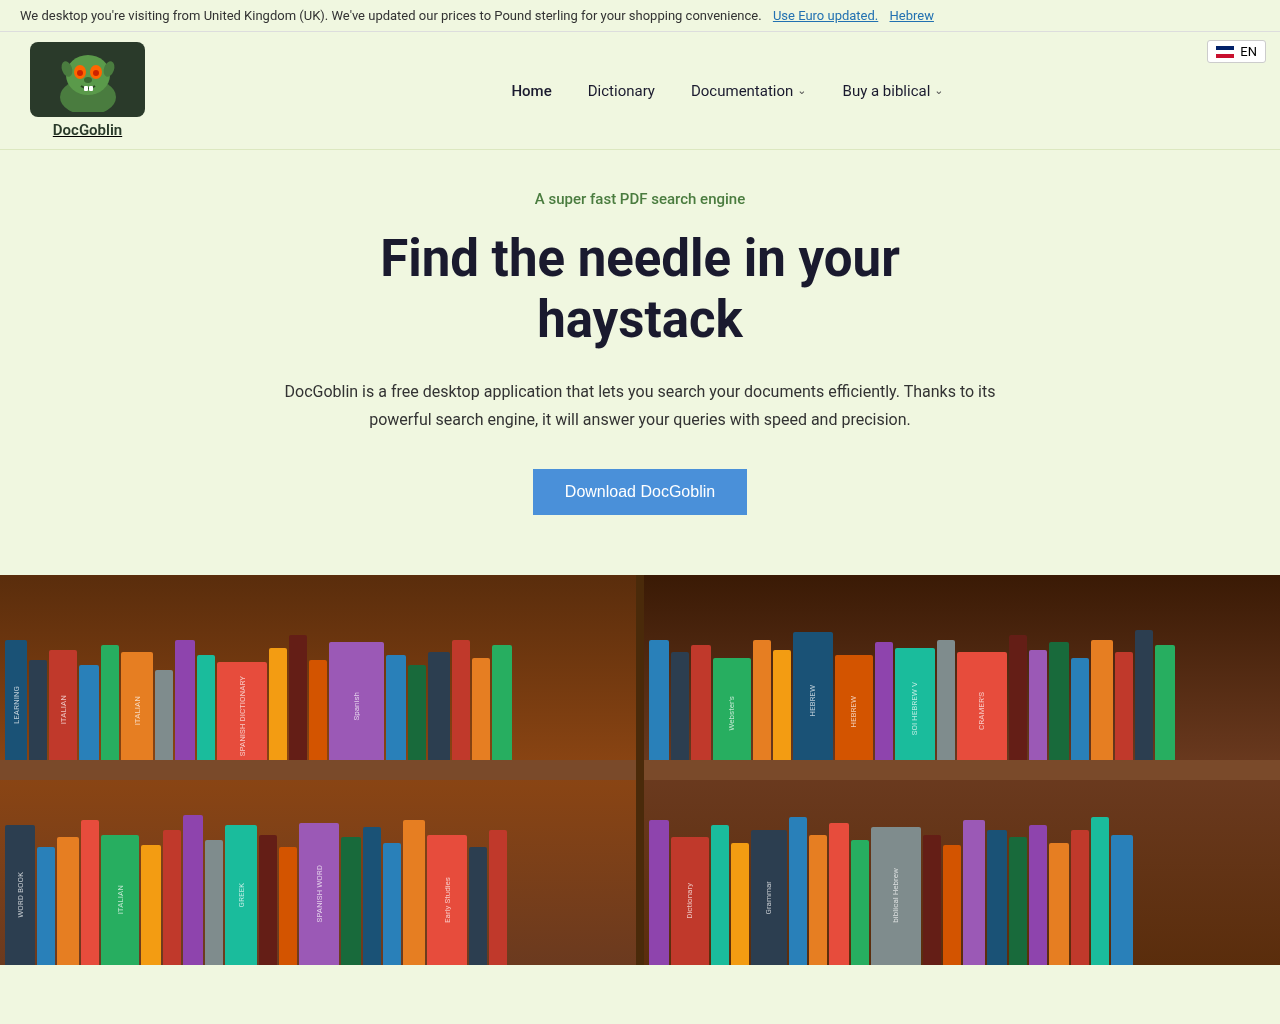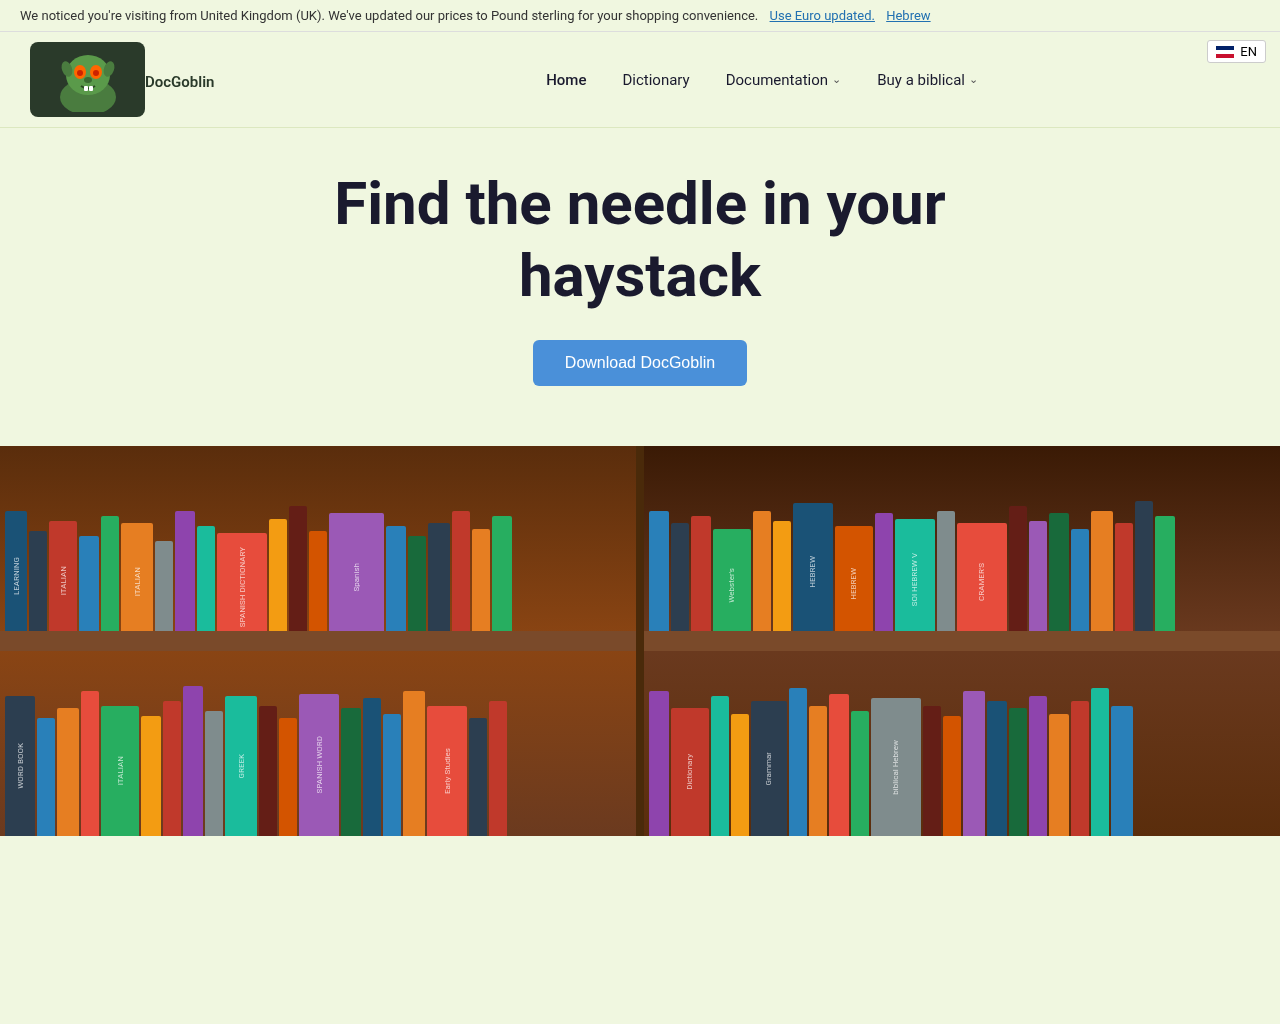--- a/index.html
+++ b/index.html
@@ -26,24 +26,25 @@
     .site-header {
       background: #f0f7e0;
       display: flex;
       align-items: center;
       padding: 10px 30px;
       border-bottom: 1px solid #dce8c0;
       position: relative;
     }
     .logo-area {
       display: flex;
-      flex-direction: row;
+      flex-direction: column;
       align-items: center;
       cursor: pointer;
       margin-right: 60px;
+      text-decoration: underline;
     }
     .logo-img {
       width: 115px;
       height: 75px;
       background: #2a3a2a;
       border-radius: 8px;
       display: flex;
       align-items: center;
       justify-content: center;
       position: relative;
@@ -109,21 +110,21 @@
       text-align: center;
       padding: 40px 20px 60px;
     }
     .hero-subtitle {
       color: #4a7c3f;
       font-size: 15px;
       font-weight: 500;
       margin-bottom: 20px;
     }
     .hero-title {
-      font-size: 60px;
+      font-size: 51px;
       font-weight: 700;
       color: #1a1a2e;
       line-height: 1.2;
       margin-bottom: 28px;
       max-width: 700px;
       margin-left: auto;
       margin-right: auto;
     }
     .hero-description {
       font-size: 16px;
@@ -131,21 +132,21 @@
       line-height: 1.7;
       max-width: 720px;
       margin: 0 auto 36px;
     }
     .download-btn {
       display: inline-block;
       background: #4a90d9;
       color: #fff;
       font-size: 16px;
       padding: 14px 32px;
-      border-radius: 6px;
+      border-radius: 0;
       text-decoration: none;
       cursor: pointer;
       border: none;
       font-weight: 500;
     }
 
     
     .bookshelf-section {
       width: 100%;
       height: 390px;
@@ -201,21 +202,21 @@
     .b13 { background: #9b59b6; }
     .b14 { background: #f39c12; }
     .b15 { background: #1a5276; }
     .b16 { background: #641e16; }
     .b17 { background: #186a3b; }
   </style>
 </head>
 <body>
 
 <div class="notice-bar">
-  <span>We noticed you're visiting from United Kingdom (UK). We've updated our prices to Pound sterling for your shopping convenience.</span>
+  <span>We desktop you're visiting from United Kingdom (UK). We've updated our prices to Pound sterling for your shopping convenience.</span>
   &nbsp;
   <a>Use Euro updated.</a>
   &nbsp;
   <a>Hebrew</a>
 </div>
 
 <header class="site-header">
 
   <div class="logo-area">
     <div class="logo-img">
@@ -258,21 +259,23 @@
     </a>
   </nav>
 
   <div class="lang-selector">
     <span class="flag-icon"></span>
     <span>EN</span>
   </div>
 </header>
 
 <section class="hero">
+  <p class="hero-subtitle">A super fast PDF search engine</p>
   <h1 class="hero-title">Find the needle in your haystack</h1>
+  <p class="hero-description">DocGoblin is a free desktop application that lets you search your documents efficiently. Thanks to its powerful search engine, it will answer your queries with speed and precision.</p>
   <button class="download-btn">Download DocGoblin</button>
 </section>
 
 <div class="bookshelf-section">
 
   <div class="bookshelf-left">
 
     <div style="position:absolute; top:0; left:0; right:0; height:50%; overflow:hidden;">
       <div style="display:flex; align-items:flex-end; height:100%; padding:0 5px; gap:2px;">
         <div class="book b15" style="height:130px; width:22px;">

